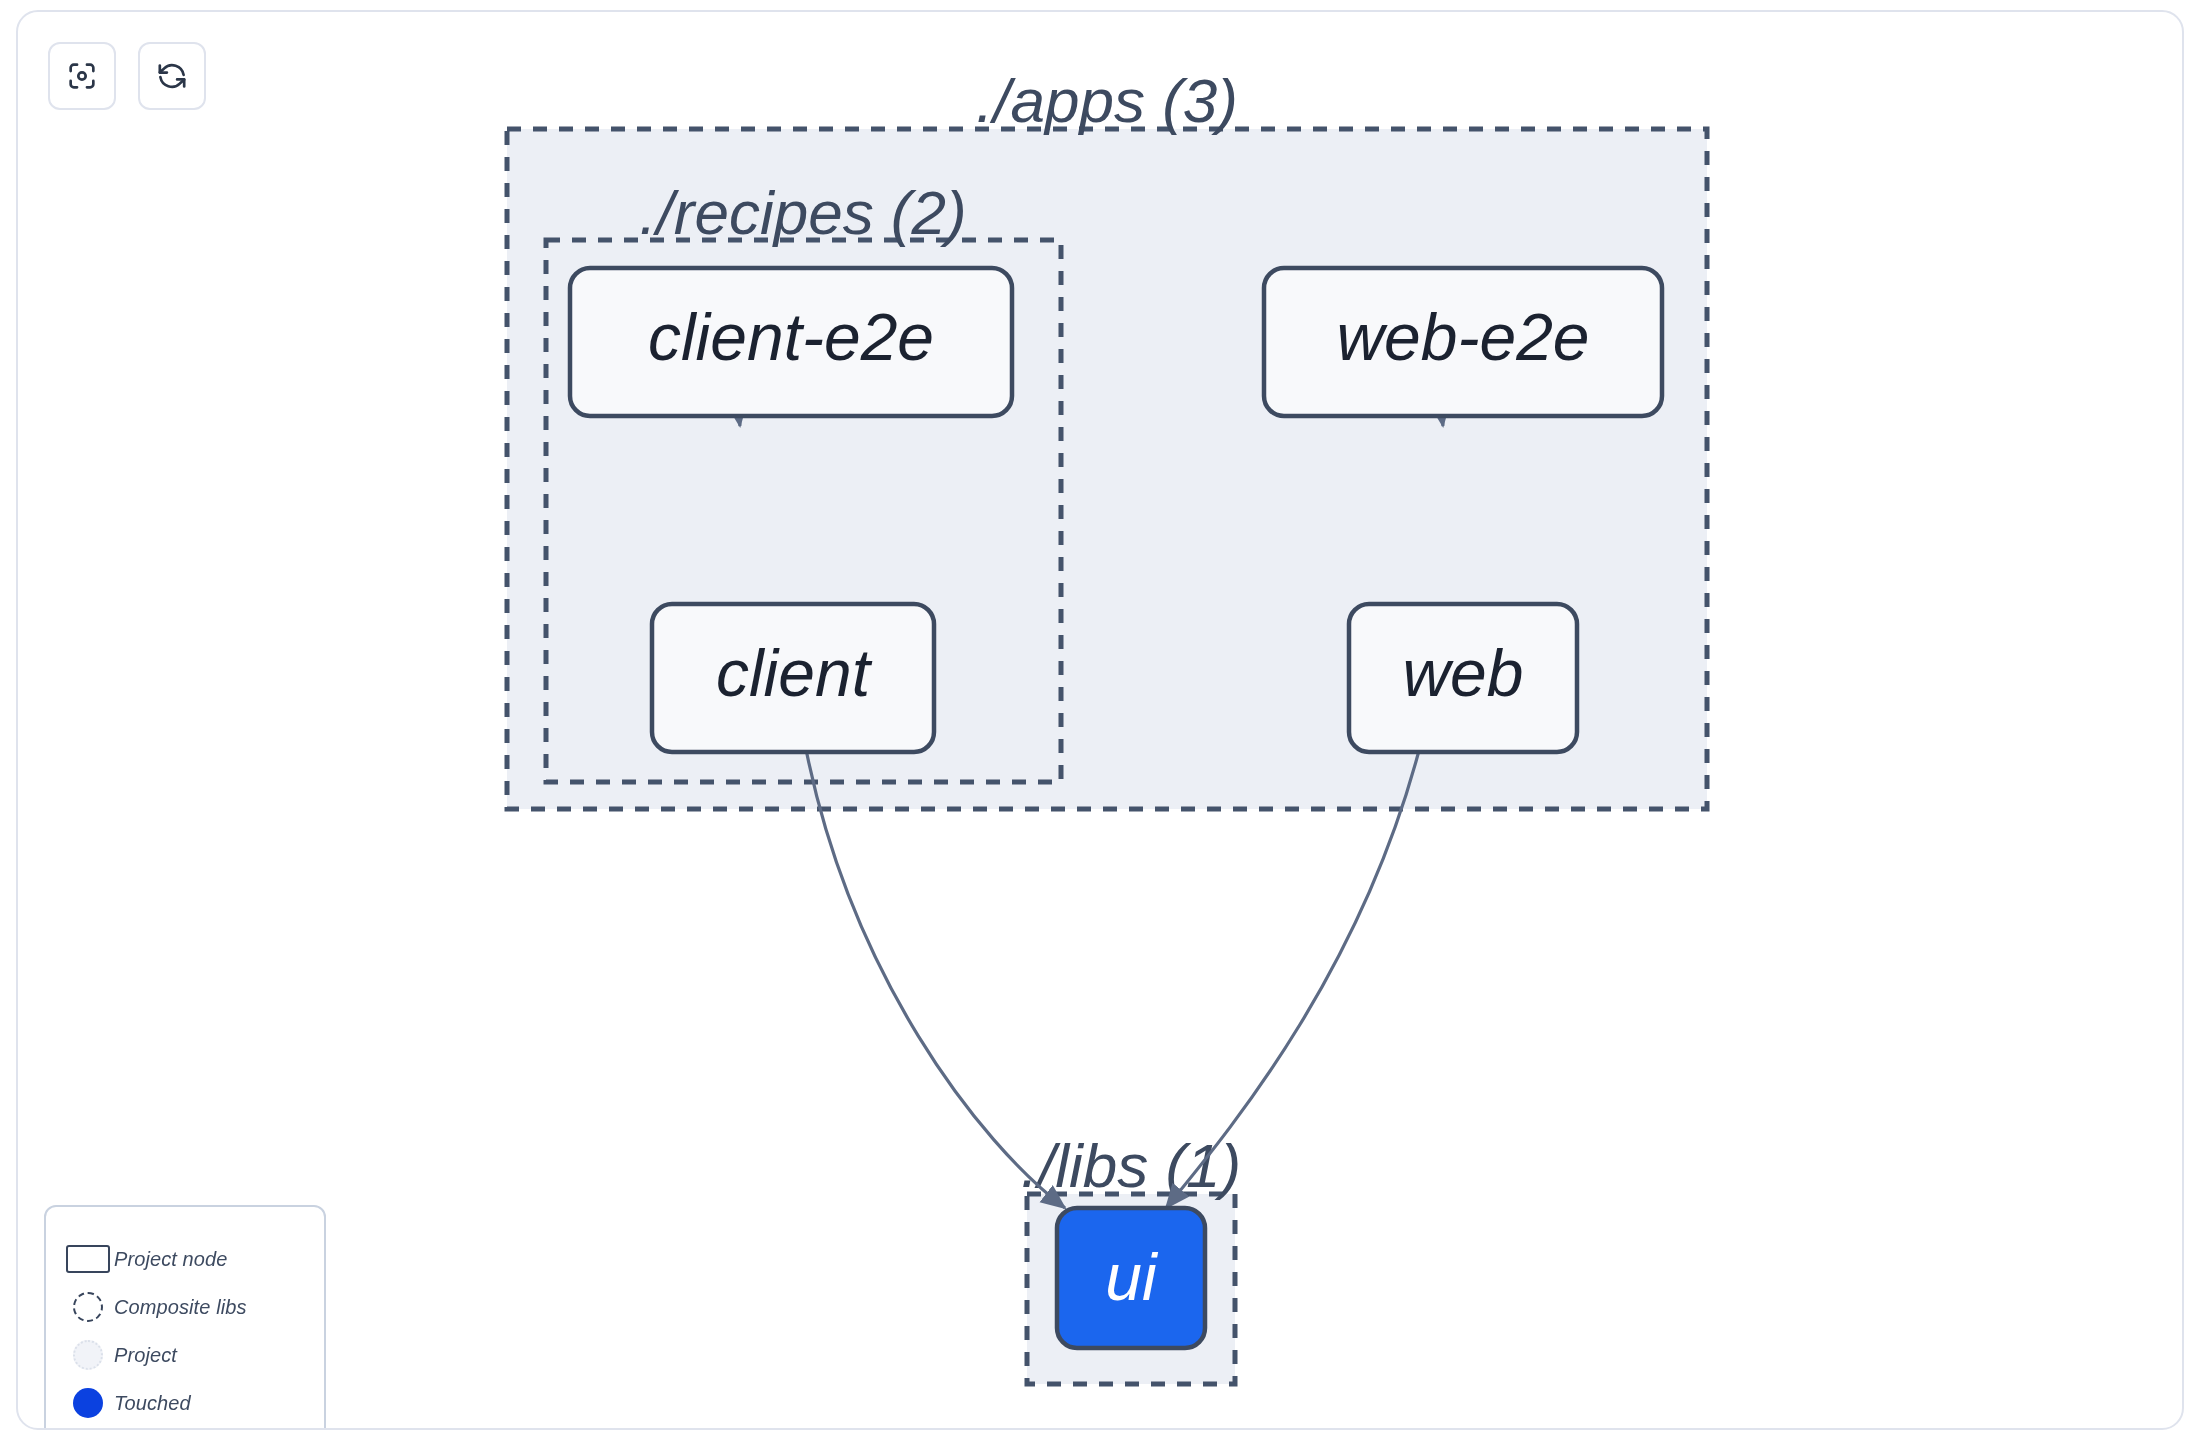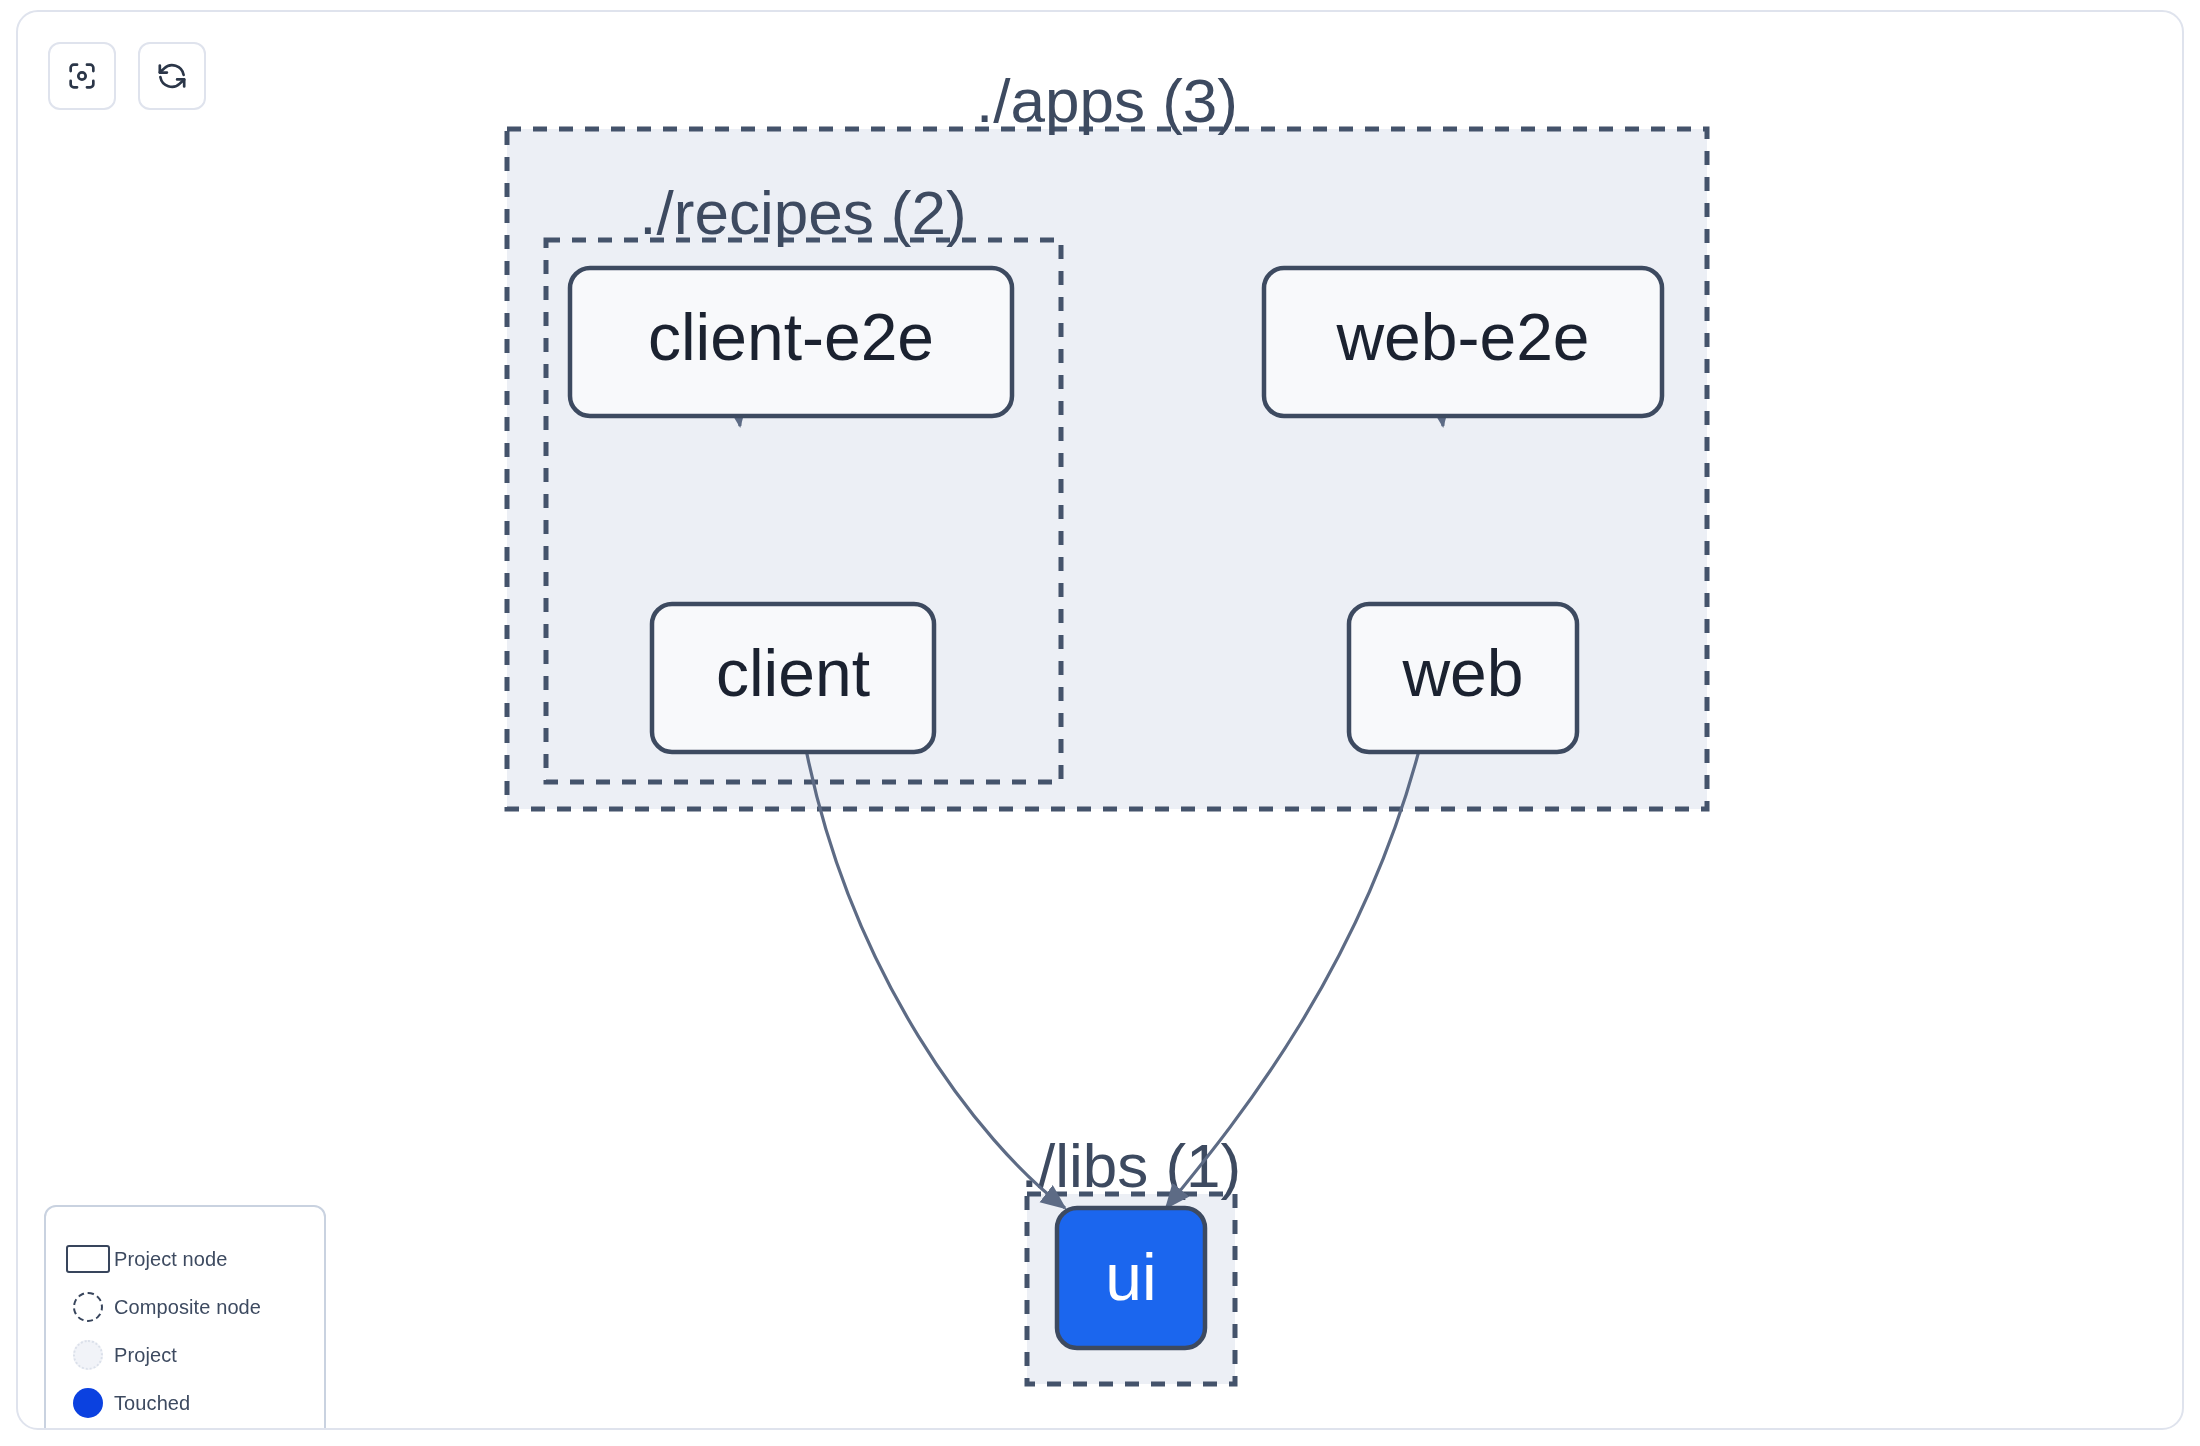--- a/index.html
+++ b/index.html
@@ -10,20 +10,21 @@
     height: 1446px;
     overflow: hidden;
     font-family: "Liberation Sans", sans-serif;
   }
 
   #app-root {
     position: relative;
     width: 2200px;
     height: 1446px;
     background: #ffffff;
+    font-style: italic;
   }
 
   
   .graph-panel {
     position: absolute;
     left: 16px;
     top: 10px;
     width: 2168px;
     height: 1420px;
     border: 2px solid #dfe3ed;
@@ -227,21 +228,21 @@
       <div class="legend-row">
         <span class="legend-swatch">
           <span class="sw-rect"></span>
         </span>
         <span class="legend-label">Project node</span>
       </div>
       <div class="legend-row">
         <span class="legend-swatch">
           <span class="sw-dashed-circle"></span>
         </span>
-        <span class="legend-label">Composite node</span>
+        <span class="legend-label">Composite libs</span>
       </div>
       <div class="legend-row">
         <span class="legend-swatch">
           <span class="sw-affected"></span>
         </span>
         <span class="legend-label">Project</span>
       </div>
       <div class="legend-row">
         <span class="legend-swatch">
           <span class="sw-touched"></span>

